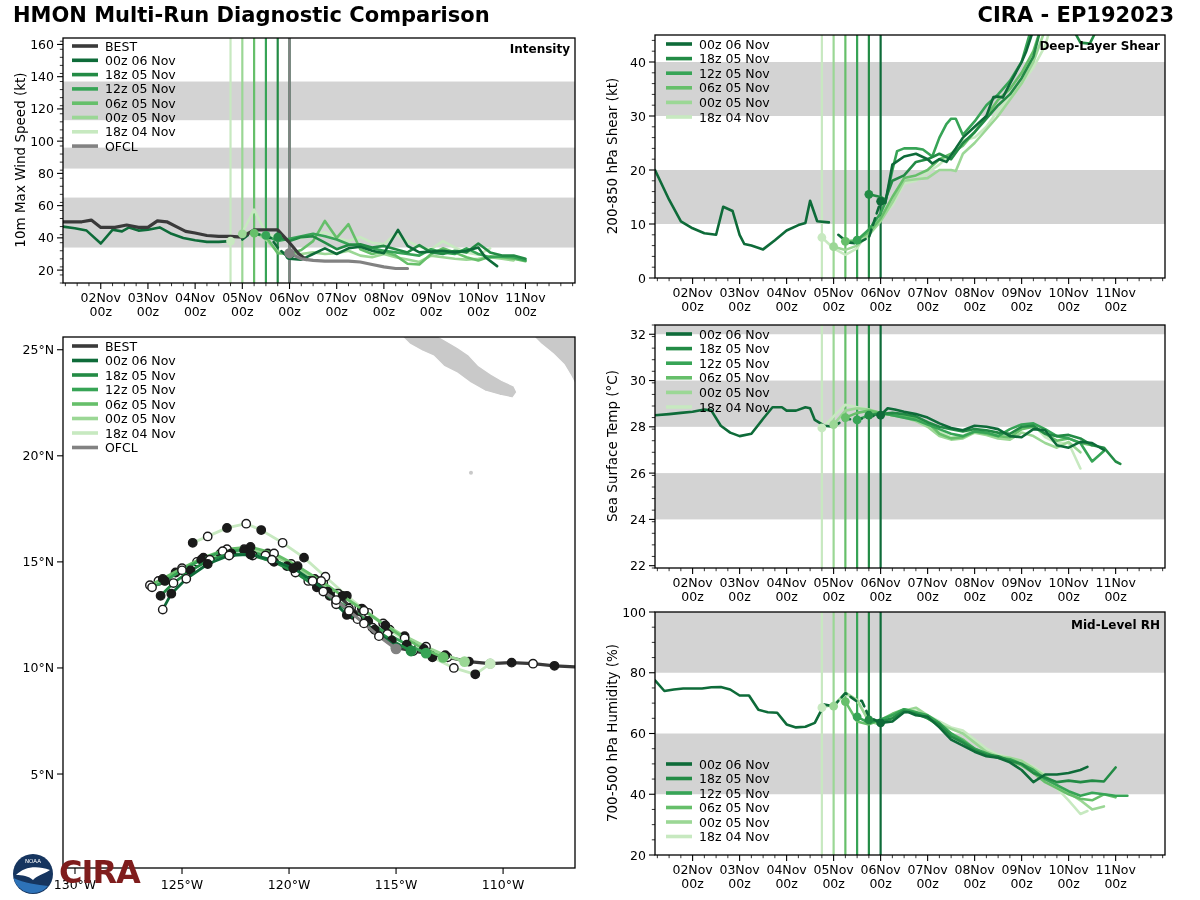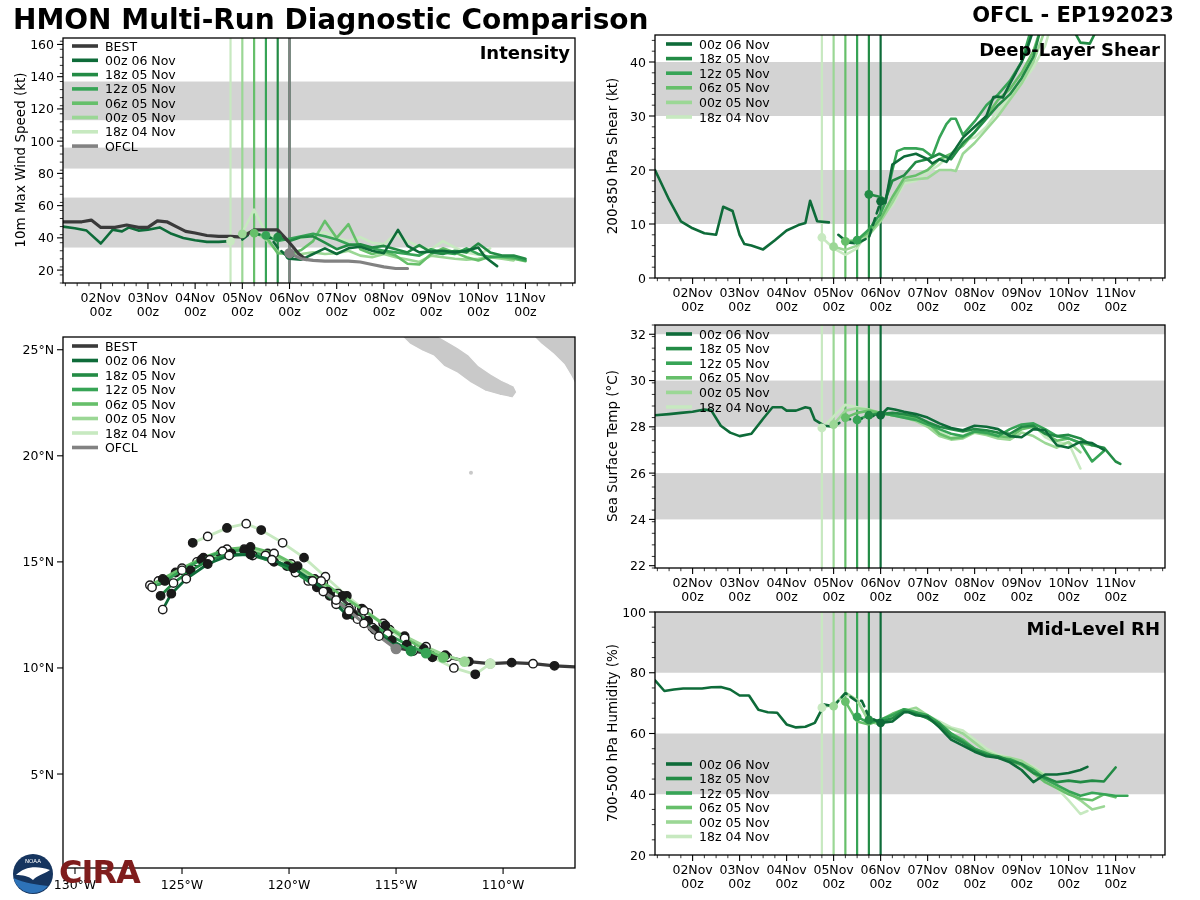--- a/index.html
+++ b/index.html
@@ -1,20 +1,20 @@
 <!DOCTYPE html>
 <html><head>
 <meta charset="utf-8">
 <style>
   html,body{margin:0;padding:0;background:#ffffff;}
   .stage{position:relative;width:1200px;height:900px;background:#ffffff;overflow:hidden;
          font-family:"DejaVu Sans","Liberation Sans",sans-serif;color:#000;}
-  .title-left{position:absolute;left:13px;top:3px;font-size:28px;font-weight:bold;white-space:nowrap;}
+  .title-left{position:absolute;left:13px;top:3px;font-size:21px;font-weight:bold;white-space:nowrap;}
   .title-right{position:absolute;right:26px;top:3px;font-size:21px;font-weight:bold;white-space:nowrap;}
-  .panel-title{position:absolute;width:320px;text-align:right;font-size:18px;font-weight:bold;white-space:nowrap;}
+  .panel-title{position:absolute;width:320px;text-align:right;font-size:12px;font-weight:bold;white-space:nowrap;}
   .pt-intensity{left:250px;top:42px;}
   .pt-track{left:250px;top:344px;}
   .pt-shear{left:840px;top:39px;}
   .pt-sst{left:840px;top:331px;}
   .pt-rh{left:840px;top:618px;}
   .ylab{position:absolute;width:280px;height:16px;text-align:center;font-size:13.5px;
         transform:rotate(-90deg);white-space:nowrap;}
   .yl-int{left:-120px;top:152px;}
   .yl-shear{left:472px;top:148px;}
   .yl-sst{left:472px;top:438px;}
@@ -22,21 +22,21 @@
   #plot{position:absolute;left:0;top:0;}
   .logos{position:absolute;left:12px;top:853px;width:200px;height:44px;}
   .cira-text{position:absolute;left:47px;top:0px;font-size:32px;font-weight:800;
              color:#7f1d1d;letter-spacing:-1px;font-family:"DejaVu Sans","Liberation Sans",sans-serif;}
 </style>
 </head>
 <body>
 
 <div class="stage">
   <div class="title-left">HMON Multi-Run Diagnostic Comparison</div>
-  <div class="title-right">OFCL - EP192023</div>
+  <div class="title-right">CIRA - EP192023</div>
 
   <svg id="plot" width="1200" height="900">
       <g>
         <clipPath id="clip-intensity">
           <rect x="63" y="38" width="512" height="245"></rect>
         </clipPath>
         <g clip-path="url(#clip-intensity)">
           <rect x="63" y="197.57236842105266" width="512" height="49.96710526315786" fill="#d3d3d3"></rect>
           <rect x="63" y="147.6052631578947" width="512" height="20.95394736842107" fill="#d3d3d3"></rect>
           <rect x="63" y="81.51973684210529" width="512" height="38.68421052631575" fill="#d3d3d3"></rect>

